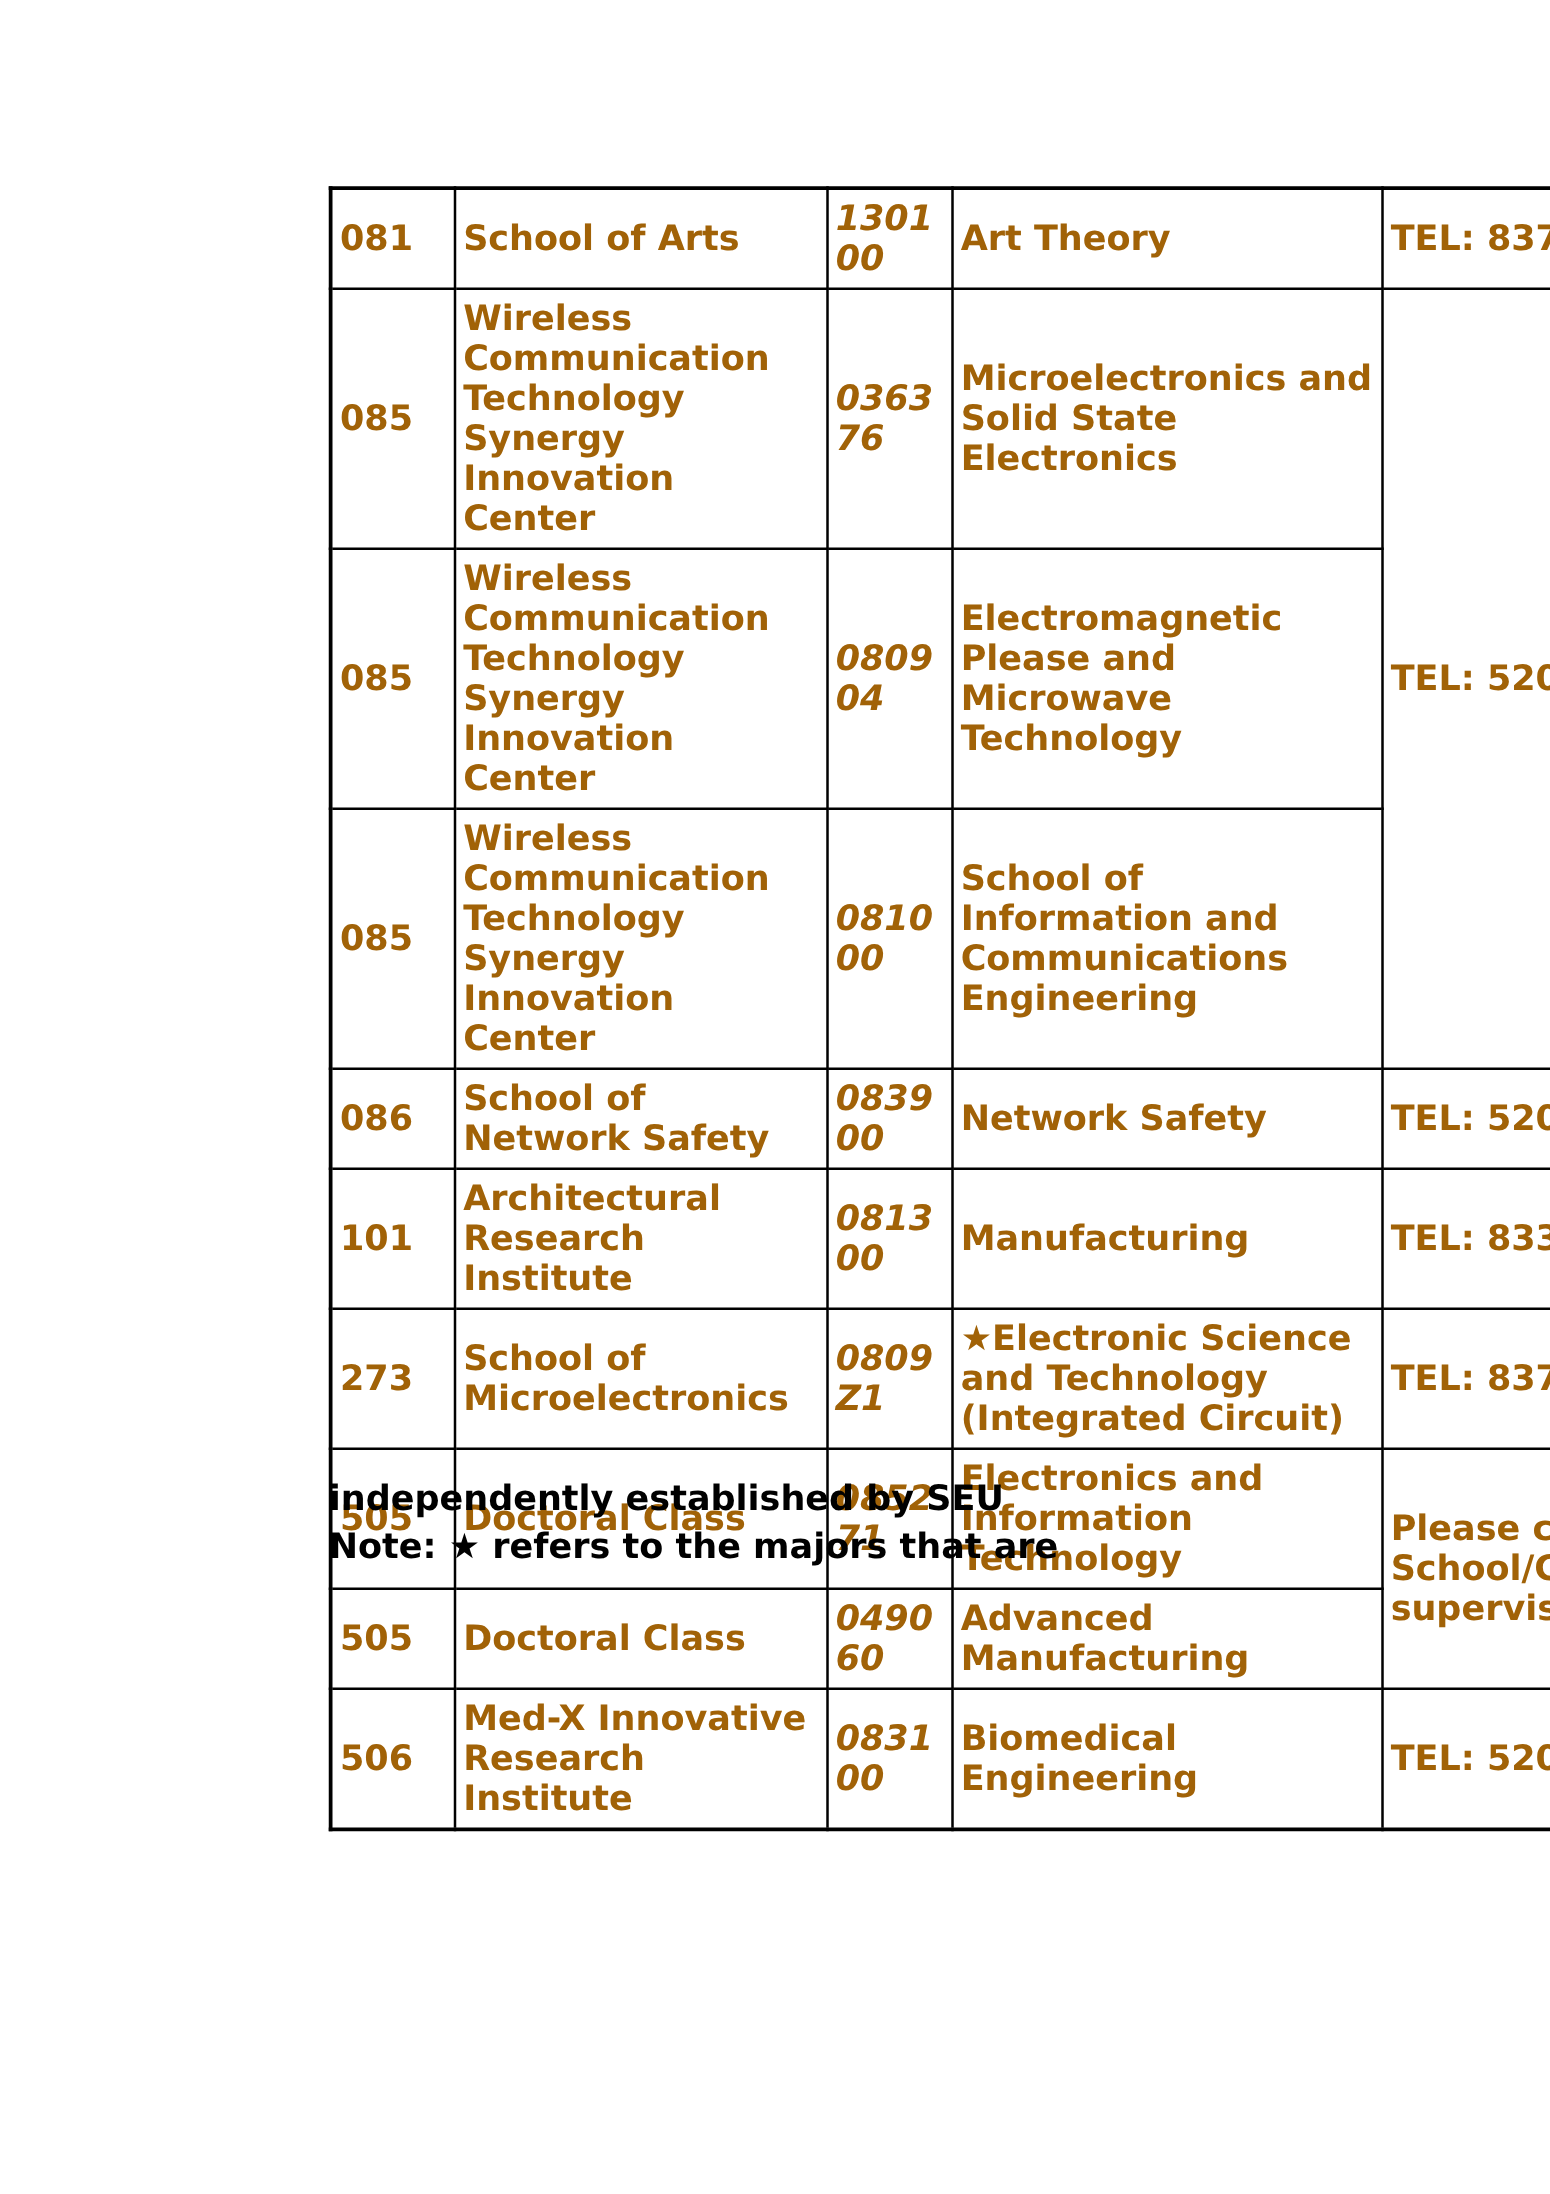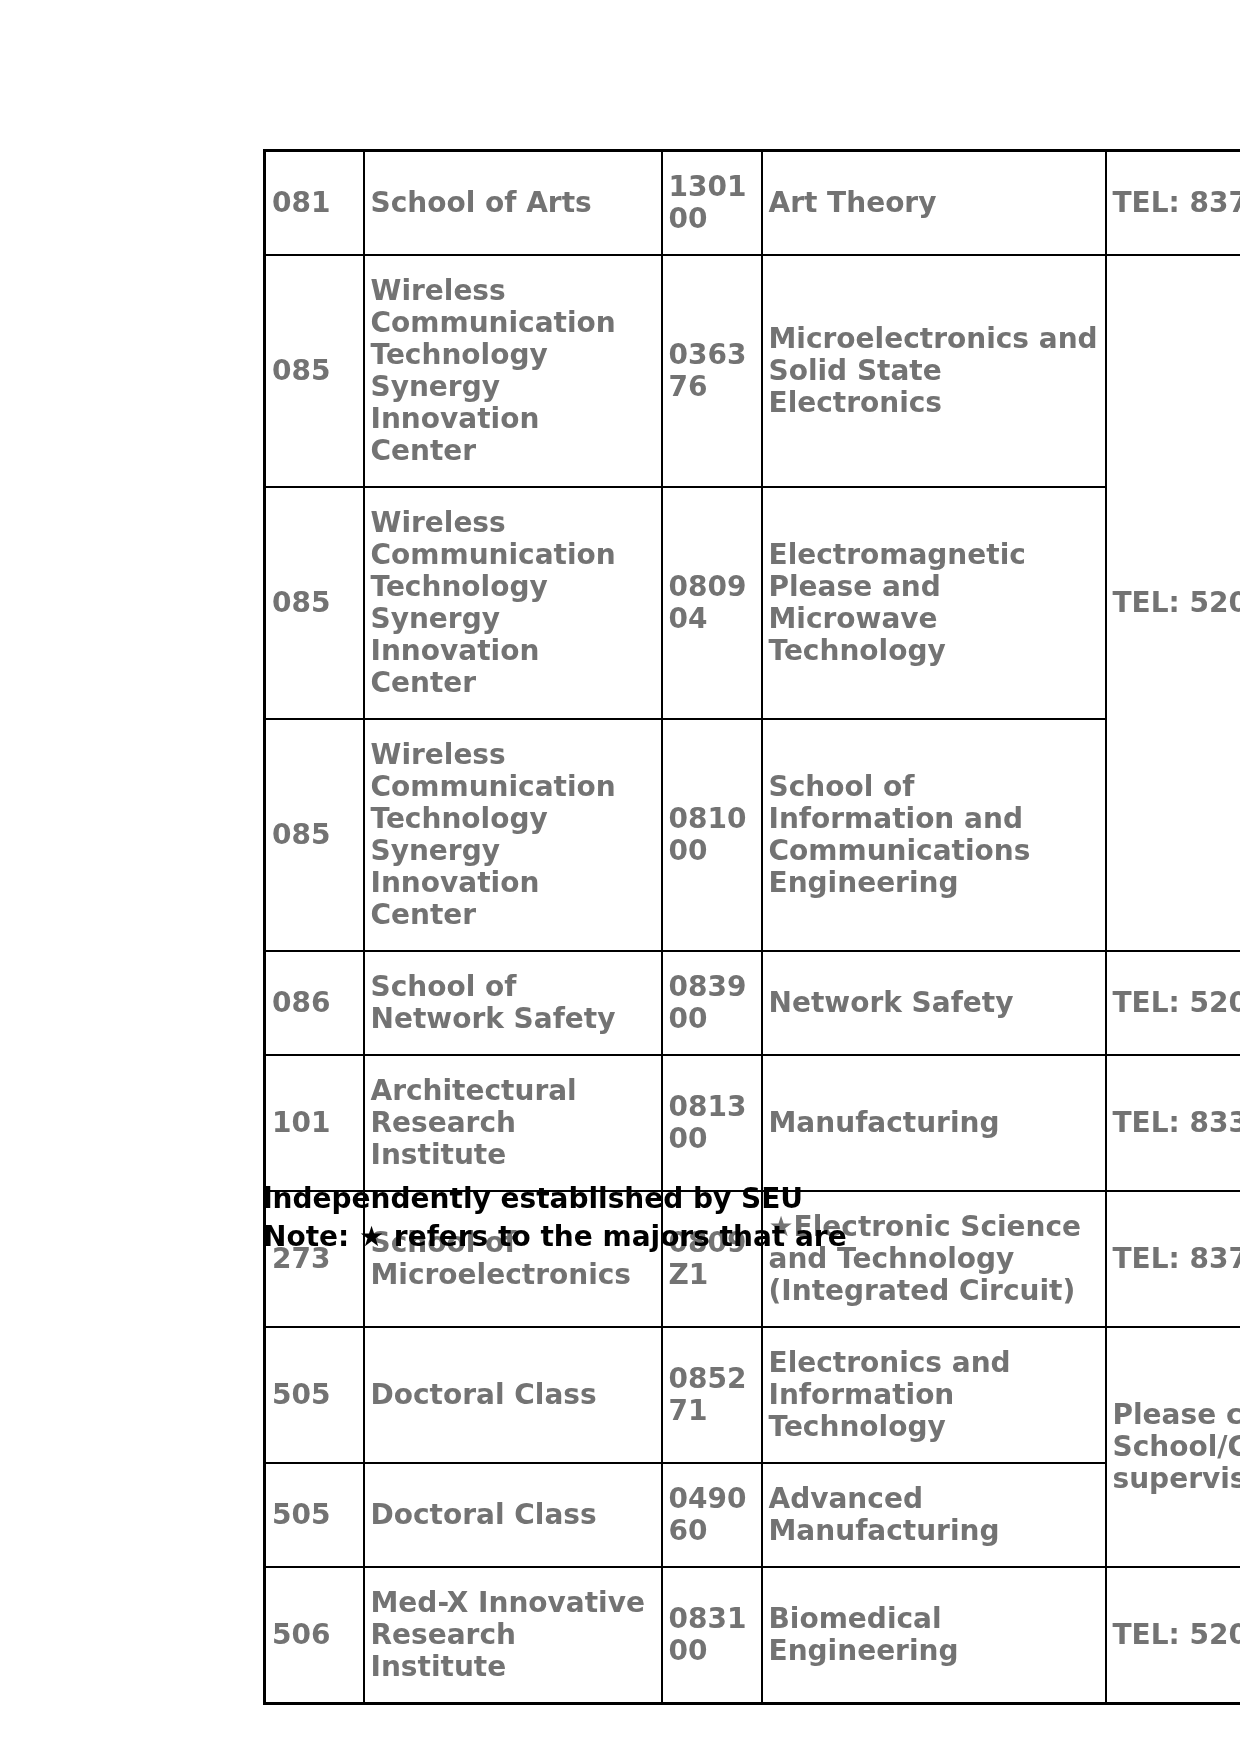--- a/index.html
+++ b/index.html
@@ -27,29 +27,30 @@
     left: 263px;
     top: 149px;
     border-collapse: collapse;
     table-layout: fixed;
     width: 1101px;
     border: 3px solid #000000;
   }
   table.admissions td {
     border: 2px solid #000000;
     vertical-align: middle;
-    padding: 19px 6px;
+    padding: 7px 6px;
     font-weight: bold;
     font-size: 28px;
     line-height: 32px;
-    color: #737373;
+    color: #a16207;
     overflow: hidden;
   }
   td.major-code-col {
     word-break: break-all;
+    font-style: italic;
   }
   td.contact-col {
     white-space: pre-line;
   }
   .note {
     position: absolute;
     left: 263px;
     top: 1180px;
     width: 620px;
     font-weight: bold;

